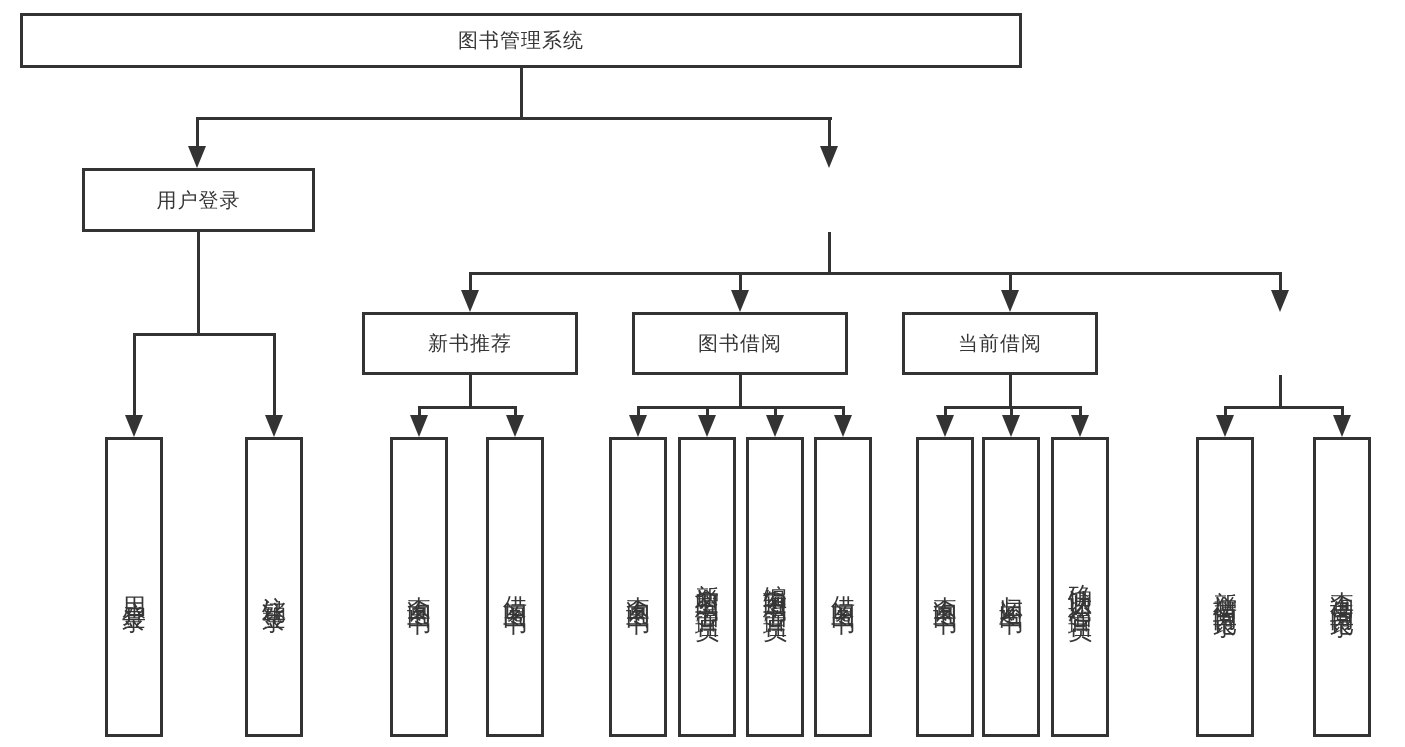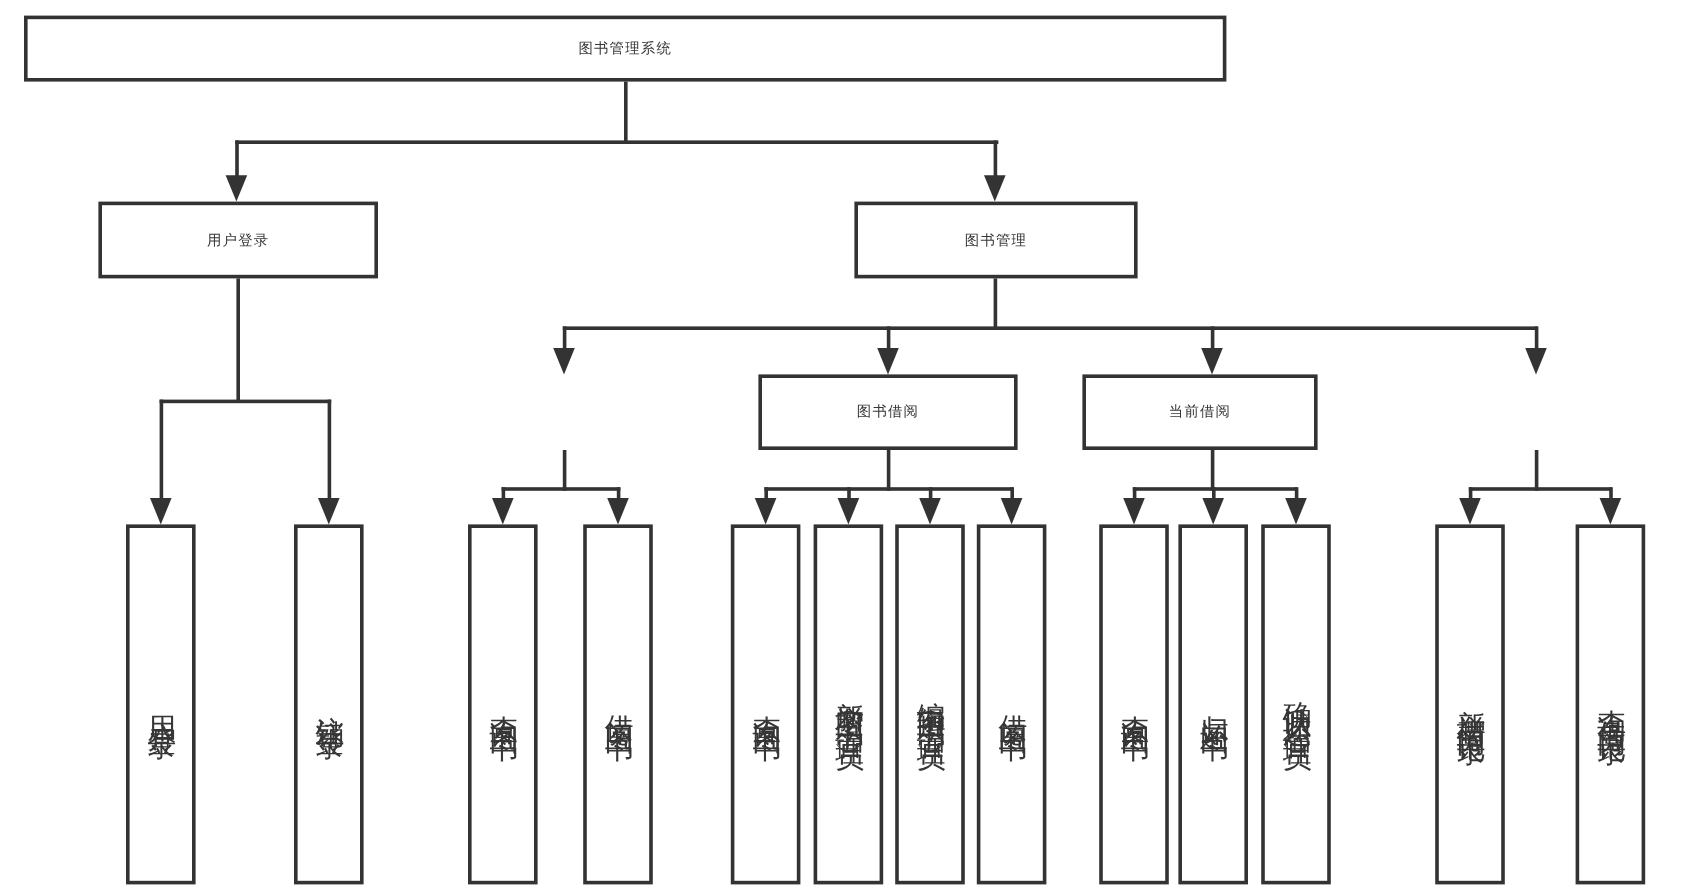--- a/index.html
+++ b/index.html
@@ -5,21 +5,21 @@
   html,body{margin:0;padding:0;}
   body{
     width:1405px;height:747px;background:#ffffff;position:relative;overflow:hidden;
     font-family:"Liberation Sans","DejaVu Sans",sans-serif;
   }
   .canvas{position:absolute;left:0;top:0;width:1405px;height:747px;}
   .node{
     position:absolute;box-sizing:border-box;border:3px solid #333333;background:#ffffff;
     display:flex;align-items:center;justify-content:center;color:#363636;
   }
-  .node.hbox{font-size:12px;letter-spacing:1px;}
+  .node.hbox{font-size:20px;letter-spacing:1px;}
   .node.leaf span{
     writing-mode:vertical-rl;text-orientation:mixed;
     font-size:24px;letter-spacing:5px;line-height:1;white-space:nowrap;
   }
   .vl{position:absolute;width:3px;background:#333333;}
   .hl{position:absolute;height:3px;background:#333333;}
   .ar{
     position:absolute;width:0;height:0;
     border-left:9px solid transparent;border-right:9px solid transparent;
     border-top:22px solid #333333;
@@ -33,24 +33,24 @@
 
 <div class="canvas">
 
   <div class="node hbox" style="left:20px;top:13px;width:1002px;height:55px;">
     <span>图书管理系统</span>
   </div>
 
   <div class="node hbox" style="left:82px;top:168px;width:233px;height:64px;">
     <span>用户登录</span>
   </div>
-  <div class="node hbox" style="left:712px;top:168px;width:236px;height:64px;">
-    <span>图书管理</span>
+
+  <div class="node hbox" style="left:362px;top:312px;width:216px;height:63px;">
+    <span>新书推荐</span>
   </div>
-
   <div class="node hbox" style="left:632px;top:312px;width:216px;height:63px;">
     <span>图书借阅</span>
   </div>
   <div class="node hbox" style="left:902px;top:312px;width:196px;height:63px;">
     <span>当前借阅</span>
   </div>
 
   <div class="node leaf" style="left:105px;top:437px;width:58px;height:300px;">
     <span>用户登录</span>
   </div>

